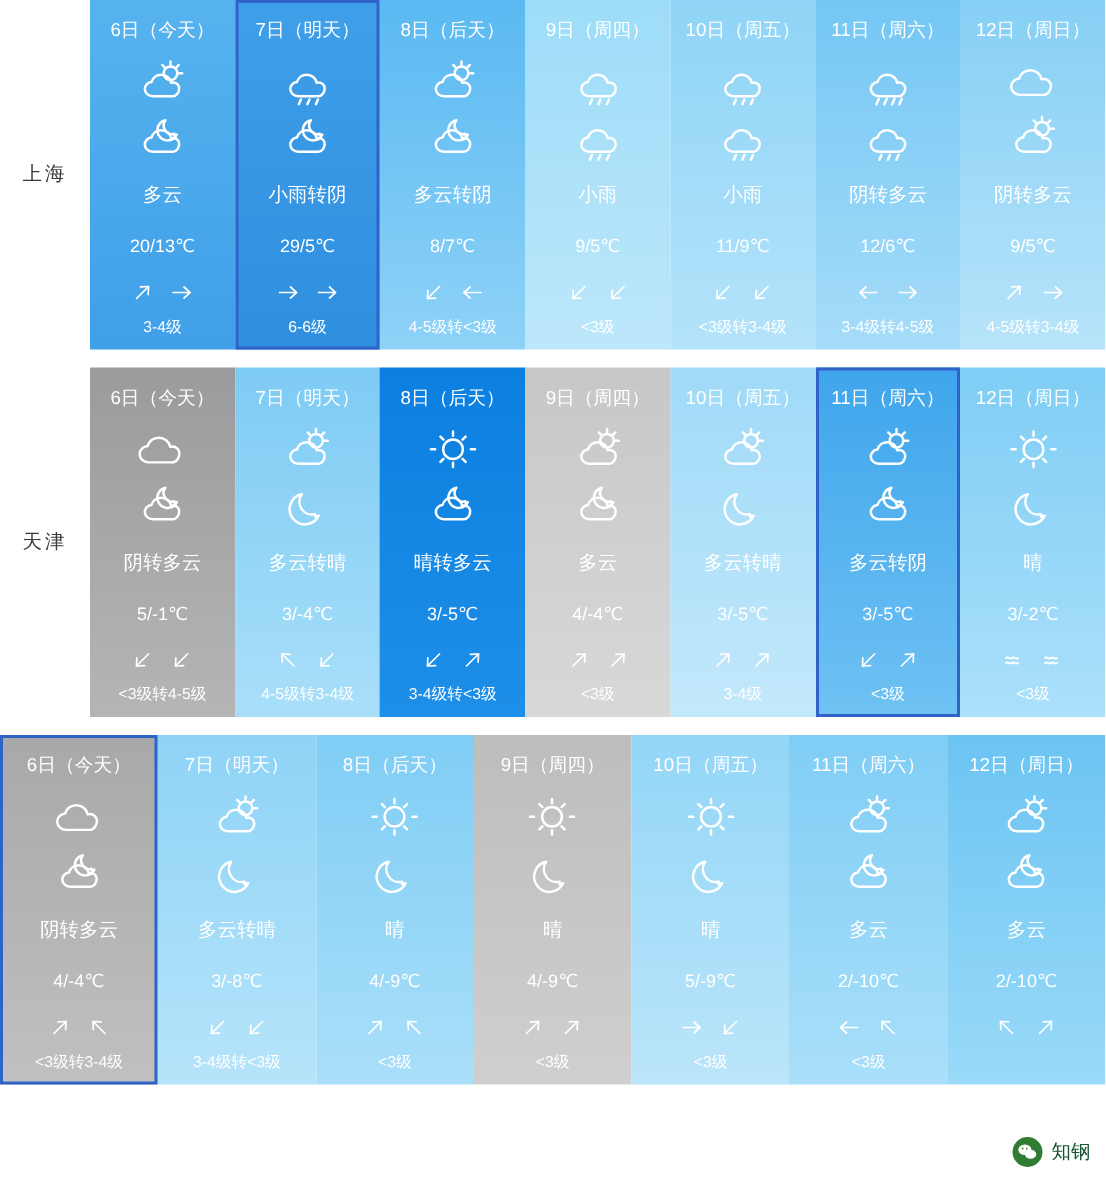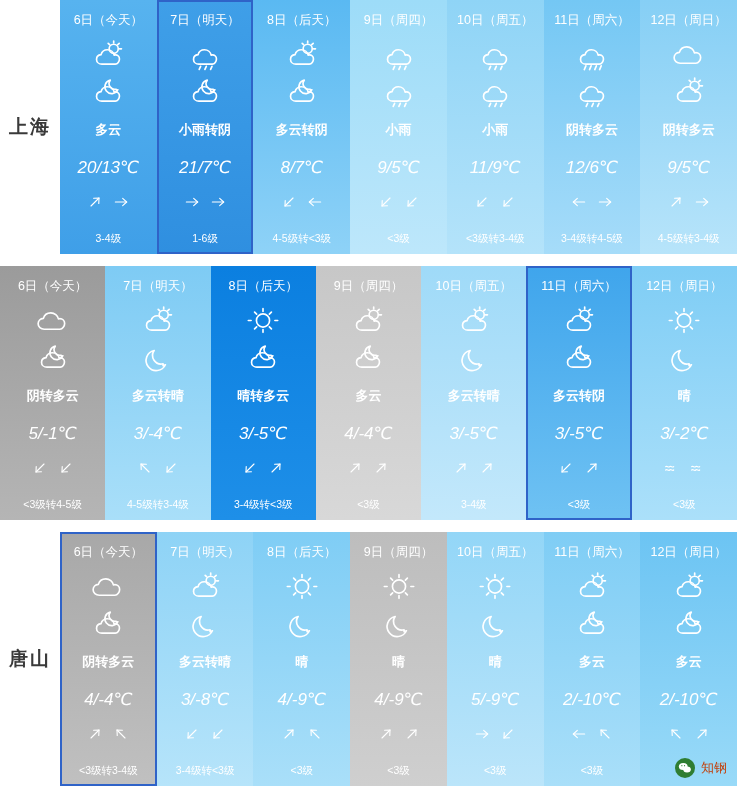--- a/index.html
+++ b/index.html
@@ -1,41 +1,41 @@
 <!DOCTYPE html>
 <html><head>
 <meta charset="utf-8">
 <style>
   html,body{margin:0;padding:0;background:#ffffff;}
   body{width:737px;height:788px;font-family:"Liberation Sans","DejaVu Sans",sans-serif;color:#fff;}
   .page{position:relative;width:737px;height:788px;overflow:hidden;background:#fff;}
 
   .city-block{display:flex;align-items:stretch;margin:0;}
-  .city-label{width:60px;min-width:60px;display:flex;align-items:center;justify-content:center;color:#3a3a3a;font-size:19px;letter-spacing:2px;line-height:1.25;text-align:left;font-weight:bold;}
+  .city-label{width:60px;min-width:60px;display:flex;align-items:center;justify-content:center;color:#3a3a3a;font-size:13px;letter-spacing:2px;line-height:1.25;text-align:left;}
   .city-label span{display:block;writing-mode:horizontal-tb;}
   .cols{display:flex;flex:1;}
   .col{flex:1;display:flex;flex-direction:column;align-items:center;padding:8px 0 8px;box-sizing:border-box;position:relative;}
 
   .date{font-size:12.5px;margin:4px 0 6px;white-space:nowrap;}
   .icons{display:flex;flex-direction:column;align-items:center;gap:2px;margin:2px 0 4px;}
   .icons svg{display:block;}
-  .cond{font-size:13px;margin:8px 0 2px;white-space:nowrap;font-weight:bold;}
-  .temp{font-size:17px;margin:16px 0 2px;white-space:nowrap;font-style:italic;}
+  .cond{font-size:13px;margin:8px 0 2px;white-space:nowrap;}
+  .temp{font-size:12px;margin:16px 0 2px;white-space:nowrap;}
   .arrows{display:flex;align-items:center;justify-content:center;gap:10px;height:20px;margin-top:12px;}
   .arrows svg{display:block;}
-  .wind{font-size:10.5px;margin-top:20px;white-space:nowrap;}
+  .wind{font-size:10.5px;margin-top:6px;white-space:nowrap;}
 
   .sel{outline:2px solid #2f63c8;outline-offset:-2px;z-index:3;}
 
   .gap{height:12px;background:#fff;}
 
   .wm{position:absolute;right:10px;bottom:10px;display:flex;align-items:center;gap:6px;z-index:9;}
   .wm .dot{width:20px;height:20px;border-radius:50%;background:#2f7d32;display:flex;align-items:center;justify-content:center;}
   .wm .dot svg{display:block;}
-  .wm .wmtxt{color:#c2410c;font-size:13px;}
+  .wm .wmtxt{color:#14532d;font-size:13px;}
 </style>
 </head>
 <body>
 
 <div class="page">
 
   <div id="blocks">
       <div class="city-block">
         <div class="city-label">
           <span>上海</span>
@@ -86,36 +86,36 @@
                 </svg>
               </span>
               <span>
                 <svg width="42" height="35" viewBox="0 0 48 40" fill="none" stroke="#ffffff" stroke-width="1.9" stroke-linecap="round" stroke-linejoin="round">
                   <path d="M33.4 17.4A6.6 6.6 0 0 1 26.6 7a7.8 7.8 0 1 0 8.7 11c-.6.4-1.2.5-1.9.4z"></path>
                   <path d="M17 31c-3.4 0-6.1-2.4-6.1-5.4 0-2.8 2.2-5.1 5.1-5.4.9-3.2 3.9-5.6 7.4-5.6 3.8 0 7 2.6 7.6 6.1.4-.1.9-.2 1.4-.2 2.6 0 4.7 2.1 4.7 4.7S35 31 32.4 31H17z"></path>
                 </svg>
               </span>
             </div>
             <div class="cond">小雨转阴</div>
-            <div class="temp">21/7℃</div>
+            <div class="temp">29/5℃</div>
             <div class="arrows">
               <span>
                 <svg width="16" height="18" viewBox="0 0 24 24" fill="none" stroke="#fff" stroke-width="1.7" stroke-linecap="round" stroke-linejoin="round" style="transform:rotate(90deg)">
                   <path d="M12 3.5v17"></path>
                   <path d="M6.5 9.5L12 3.5l5.5 6"></path>
                 </svg>
               </span>
               <span>
                 <svg width="16" height="18" viewBox="0 0 24 24" fill="none" stroke="#fff" stroke-width="1.7" stroke-linecap="round" stroke-linejoin="round" style="transform:rotate(90deg)">
                   <path d="M12 3.5v17"></path>
                   <path d="M6.5 9.5L12 3.5l5.5 6"></path>
                 </svg>
               </span>
             </div>
-            <div class="wind">1-6级</div>
+            <div class="wind">6-6级</div>
           </div>
           <div class="col" style="background: linear-gradient(rgb(90, 185, 242) 0%, rgb(142, 210, 247) 100%);">
             <div class="date">8日（后天）</div>
             <div class="icons">
               <span>
                 <svg width="42" height="35" viewBox="0 0 48 40" fill="none" stroke="#ffffff" stroke-width="1.9" stroke-linecap="round" stroke-linejoin="round">
                   <circle cx="30.5" cy="13.5" r="5.2"></circle>
                   <path d="M30.5 4.6v2.3M39.4 13.5h-2.3M36.8 7.2l-1.6 1.6M24.2 7.2l1.6 1.6"></path>
                   <path d="M17 31c-3.4 0-6.1-2.4-6.1-5.4 0-2.8 2.2-5.1 5.1-5.4.9-3.2 3.9-5.6 7.4-5.6 3.8 0 7 2.6 7.6 6.1.4-.1.9-.2 1.4-.2 2.6 0 4.7 2.1 4.7 4.7S35 31 32.4 31H17z"></path>
                 </svg>
@@ -273,271 +273,271 @@
                 </svg>
               </span>
               <span>
                 <svg width="16" height="18" viewBox="0 0 24 24" fill="none" stroke="#fff" stroke-width="1.7" stroke-linecap="round" stroke-linejoin="round" style="transform:rotate(90deg)">
                   <path d="M12 3.5v17"></path>
                   <path d="M6.5 9.5L12 3.5l5.5 6"></path>
                 </svg>
               </span>
             </div>
             <div class="wind">4-5级转3-4级</div>
-          </div>
-        </div>
-      </div>
-      <div class="gap"></div>
-      <div class="city-block">
-        <div class="cols">
-          <div class="col" style="background: linear-gradient(rgb(155, 155, 155) 0%, rgb(181, 181, 181) 100%);">
-            <div class="date">6日（今天）</div>
-            <div class="icons">
-              <span>
-                <svg width="42" height="35" viewBox="0 0 48 40" fill="none" stroke="#ffffff" stroke-width="1.9" stroke-linecap="round" stroke-linejoin="round">
-                  <path d="M14 30c-4 0-7-2.7-7-6.2 0-3.2 2.6-5.9 6-6.2 1-3.7 4.4-6.4 8.5-6.4 4.3 0 8 3 8.7 7 .5-.2 1.1-.3 1.7-.3 3 0 5.4 2.4 5.4 5.4S34.9 30 31.9 30H14z"></path>
-                </svg>
-              </span>
-              <span>
-                <svg width="42" height="35" viewBox="0 0 48 40" fill="none" stroke="#ffffff" stroke-width="1.9" stroke-linecap="round" stroke-linejoin="round">
-                  <path d="M33.4 17.4A6.6 6.6 0 0 1 26.6 7a7.8 7.8 0 1 0 8.7 11c-.6.4-1.2.5-1.9.4z"></path>
-                  <path d="M17 31c-3.4 0-6.1-2.4-6.1-5.4 0-2.8 2.2-5.1 5.1-5.4.9-3.2 3.9-5.6 7.4-5.6 3.8 0 7 2.6 7.6 6.1.4-.1.9-.2 1.4-.2 2.6 0 4.7 2.1 4.7 4.7S35 31 32.4 31H17z"></path>
-                </svg>
-              </span>
-            </div>
-            <div class="cond">阴转多云</div>
-            <div class="temp">5/-1℃</div>
-            <div class="arrows">
-              <span>
-                <svg width="16" height="18" viewBox="0 0 24 24" fill="none" stroke="#fff" stroke-width="1.7" stroke-linecap="round" stroke-linejoin="round" style="transform:rotate(225deg)">
-                  <path d="M12 3.5v17"></path>
-                  <path d="M6.5 9.5L12 3.5l5.5 6"></path>
-                </svg>
-              </span>
-              <span>
-                <svg width="16" height="18" viewBox="0 0 24 24" fill="none" stroke="#fff" stroke-width="1.7" stroke-linecap="round" stroke-linejoin="round" style="transform:rotate(225deg)">
-                  <path d="M12 3.5v17"></path>
-                  <path d="M6.5 9.5L12 3.5l5.5 6"></path>
-                </svg>
-              </span>
-            </div>
-            <div class="wind">&lt;3级转4-5级</div>
-          </div>
-          <div class="col" style="background: linear-gradient(rgb(126, 203, 244) 0%, rgb(169, 223, 249) 100%);">
-            <div class="date">7日（明天）</div>
-            <div class="icons">
-              <span>
-                <svg width="42" height="35" viewBox="0 0 48 40" fill="none" stroke="#ffffff" stroke-width="1.9" stroke-linecap="round" stroke-linejoin="round">
-                  <circle cx="30.5" cy="13.5" r="5.2"></circle>
-                  <path d="M30.5 4.6v2.3M39.4 13.5h-2.3M36.8 7.2l-1.6 1.6M24.2 7.2l1.6 1.6"></path>
-                  <path d="M17 31c-3.4 0-6.1-2.4-6.1-5.4 0-2.8 2.2-5.1 5.1-5.4.9-3.2 3.9-5.6 7.4-5.6 3.8 0 7 2.6 7.6 6.1.4-.1.9-.2 1.4-.2 2.6 0 4.7 2.1 4.7 4.7S35 31 32.4 31H17z"></path>
-                </svg>
-              </span>
-              <span>
-                <svg width="42" height="35" viewBox="0 0 48 40" fill="none" stroke="#ffffff" stroke-width="1.9" stroke-linecap="round" stroke-linejoin="round">
-                  <path d="M29.8 27.2A9.8 9.8 0 0 1 19.6 12a11.6 11.6 0 1 0 12.9 16.3c-.9.6-1.8.8-2.7.9z"></path>
-                </svg>
-              </span>
-            </div>
-            <div class="cond">多云转晴</div>
-            <div class="temp">3/-4℃</div>
-            <div class="arrows">
-              <span>
-                <svg width="16" height="18" viewBox="0 0 24 24" fill="none" stroke="#fff" stroke-width="1.7" stroke-linecap="round" stroke-linejoin="round" style="transform:rotate(315deg)">
-                  <path d="M12 3.5v17"></path>
-                  <path d="M6.5 9.5L12 3.5l5.5 6"></path>
-                </svg>
-              </span>
-              <span>
-                <svg width="16" height="18" viewBox="0 0 24 24" fill="none" stroke="#fff" stroke-width="1.7" stroke-linecap="round" stroke-linejoin="round" style="transform:rotate(225deg)">
-                  <path d="M12 3.5v17"></path>
-                  <path d="M6.5 9.5L12 3.5l5.5 6"></path>
-                </svg>
-              </span>
-            </div>
-            <div class="wind">4-5级转3-4级</div>
-          </div>
-          <div class="col" style="background: linear-gradient(rgb(11, 127, 224) 0%, rgb(30, 143, 232) 100%);">
-            <div class="date">8日（后天）</div>
-            <div class="icons">
-              <span>
-                <svg width="42" height="35" viewBox="0 0 48 40" fill="none" stroke="#ffffff" stroke-width="1.9" stroke-linecap="round" stroke-linejoin="round">
-                  <circle cx="24" cy="20" r="7.5"></circle>
-                  <path d="M24 6.5v3.2M24 30.3v3.2M10.4 20H7.2M40.8 20h-3.2M14.4 10.4l2.3 2.3M31.3 27.3l2.3 2.3M33.6 10.4l-2.3 2.3M16.7 27.3l-2.3 2.3"></path>
-                </svg>
-              </span>
-              <span>
-                <svg width="42" height="35" viewBox="0 0 48 40" fill="none" stroke="#ffffff" stroke-width="1.9" stroke-linecap="round" stroke-linejoin="round">
-                  <path d="M33.4 17.4A6.6 6.6 0 0 1 26.6 7a7.8 7.8 0 1 0 8.7 11c-.6.4-1.2.5-1.9.4z"></path>
-                  <path d="M17 31c-3.4 0-6.1-2.4-6.1-5.4 0-2.8 2.2-5.1 5.1-5.4.9-3.2 3.9-5.6 7.4-5.6 3.8 0 7 2.6 7.6 6.1.4-.1.9-.2 1.4-.2 2.6 0 4.7 2.1 4.7 4.7S35 31 32.4 31H17z"></path>
-                </svg>
-              </span>
-            </div>
-            <div class="cond">晴转多云</div>
-            <div class="temp">3/-5℃</div>
-            <div class="arrows">
-              <span>
-                <svg width="16" height="18" viewBox="0 0 24 24" fill="none" stroke="#fff" stroke-width="1.7" stroke-linecap="round" stroke-linejoin="round" style="transform:rotate(225deg)">
-                  <path d="M12 3.5v17"></path>
-                  <path d="M6.5 9.5L12 3.5l5.5 6"></path>
-                </svg>
-              </span>
-              <span>
-                <svg width="16" height="18" viewBox="0 0 24 24" fill="none" stroke="#fff" stroke-width="1.7" stroke-linecap="round" stroke-linejoin="round" style="transform:rotate(45deg)">
-                  <path d="M12 3.5v17"></path>
-                  <path d="M6.5 9.5L12 3.5l5.5 6"></path>
-                </svg>
-              </span>
-            </div>
-            <div class="wind">3-4级转&lt;3级</div>
-          </div>
-          <div class="col" style="background: linear-gradient(rgb(199, 199, 199) 0%, rgb(216, 216, 216) 100%);">
-            <div class="date">9日（周四）</div>
-            <div class="icons">
-              <span>
-                <svg width="42" height="35" viewBox="0 0 48 40" fill="none" stroke="#ffffff" stroke-width="1.9" stroke-linecap="round" stroke-linejoin="round">
-                  <circle cx="30.5" cy="13.5" r="5.2"></circle>
-                  <path d="M30.5 4.6v2.3M39.4 13.5h-2.3M36.8 7.2l-1.6 1.6M24.2 7.2l1.6 1.6"></path>
-                  <path d="M17 31c-3.4 0-6.1-2.4-6.1-5.4 0-2.8 2.2-5.1 5.1-5.4.9-3.2 3.9-5.6 7.4-5.6 3.8 0 7 2.6 7.6 6.1.4-.1.9-.2 1.4-.2 2.6 0 4.7 2.1 4.7 4.7S35 31 32.4 31H17z"></path>
-                </svg>
-              </span>
-              <span>
-                <svg width="42" height="35" viewBox="0 0 48 40" fill="none" stroke="#ffffff" stroke-width="1.9" stroke-linecap="round" stroke-linejoin="round">
-                  <path d="M33.4 17.4A6.6 6.6 0 0 1 26.6 7a7.8 7.8 0 1 0 8.7 11c-.6.4-1.2.5-1.9.4z"></path>
-                  <path d="M17 31c-3.4 0-6.1-2.4-6.1-5.4 0-2.8 2.2-5.1 5.1-5.4.9-3.2 3.9-5.6 7.4-5.6 3.8 0 7 2.6 7.6 6.1.4-.1.9-.2 1.4-.2 2.6 0 4.7 2.1 4.7 4.7S35 31 32.4 31H17z"></path>
-                </svg>
-              </span>
-            </div>
-            <div class="cond">多云</div>
-            <div class="temp">4/-4℃</div>
-            <div class="arrows">
-              <span>
-                <svg width="16" height="18" viewBox="0 0 24 24" fill="none" stroke="#fff" stroke-width="1.7" stroke-linecap="round" stroke-linejoin="round" style="transform:rotate(45deg)">
-                  <path d="M12 3.5v17"></path>
-                  <path d="M6.5 9.5L12 3.5l5.5 6"></path>
-                </svg>
-              </span>
-              <span>
-                <svg width="16" height="18" viewBox="0 0 24 24" fill="none" stroke="#fff" stroke-width="1.7" stroke-linecap="round" stroke-linejoin="round" style="transform:rotate(45deg)">
-                  <path d="M12 3.5v17"></path>
-                  <path d="M6.5 9.5L12 3.5l5.5 6"></path>
-                </svg>
-              </span>
-            </div>
-            <div class="wind">&lt;3级</div>
-          </div>
-          <div class="col" style="background: linear-gradient(rgb(159, 218, 248) 0%, rgb(195, 232, 251) 100%);">
-            <div class="date">10日（周五）</div>
-            <div class="icons">
-              <span>
-                <svg width="42" height="35" viewBox="0 0 48 40" fill="none" stroke="#ffffff" stroke-width="1.9" stroke-linecap="round" stroke-linejoin="round">
-                  <circle cx="30.5" cy="13.5" r="5.2"></circle>
-                  <path d="M30.5 4.6v2.3M39.4 13.5h-2.3M36.8 7.2l-1.6 1.6M24.2 7.2l1.6 1.6"></path>
-                  <path d="M17 31c-3.4 0-6.1-2.4-6.1-5.4 0-2.8 2.2-5.1 5.1-5.4.9-3.2 3.9-5.6 7.4-5.6 3.8 0 7 2.6 7.6 6.1.4-.1.9-.2 1.4-.2 2.6 0 4.7 2.1 4.7 4.7S35 31 32.4 31H17z"></path>
-                </svg>
-              </span>
-              <span>
-                <svg width="42" height="35" viewBox="0 0 48 40" fill="none" stroke="#ffffff" stroke-width="1.9" stroke-linecap="round" stroke-linejoin="round">
-                  <path d="M29.8 27.2A9.8 9.8 0 0 1 19.6 12a11.6 11.6 0 1 0 12.9 16.3c-.9.6-1.8.8-2.7.9z"></path>
-                </svg>
-              </span>
-            </div>
-            <div class="cond">多云转晴</div>
-            <div class="temp">3/-5℃</div>
-            <div class="arrows">
-              <span>
-                <svg width="16" height="18" viewBox="0 0 24 24" fill="none" stroke="#fff" stroke-width="1.7" stroke-linecap="round" stroke-linejoin="round" style="transform:rotate(45deg)">
-                  <path d="M12 3.5v17"></path>
-                  <path d="M6.5 9.5L12 3.5l5.5 6"></path>
-                </svg>
-              </span>
-              <span>
-                <svg width="16" height="18" viewBox="0 0 24 24" fill="none" stroke="#fff" stroke-width="1.7" stroke-linecap="round" stroke-linejoin="round" style="transform:rotate(45deg)">
-                  <path d="M12 3.5v17"></path>
-                  <path d="M6.5 9.5L12 3.5l5.5 6"></path>
-                </svg>
-              </span>
-            </div>
-            <div class="wind">3-4级</div>
-          </div>
-          <div class="col sel" style="background: linear-gradient(rgb(63, 165, 236) 0%, rgb(111, 194, 243) 100%);">
-            <div class="date">11日（周六）</div>
-            <div class="icons">
-              <span>
-                <svg width="42" height="35" viewBox="0 0 48 40" fill="none" stroke="#ffffff" stroke-width="1.9" stroke-linecap="round" stroke-linejoin="round">
-                  <circle cx="30.5" cy="13.5" r="5.2"></circle>
-                  <path d="M30.5 4.6v2.3M39.4 13.5h-2.3M36.8 7.2l-1.6 1.6M24.2 7.2l1.6 1.6"></path>
-                  <path d="M17 31c-3.4 0-6.1-2.4-6.1-5.4 0-2.8 2.2-5.1 5.1-5.4.9-3.2 3.9-5.6 7.4-5.6 3.8 0 7 2.6 7.6 6.1.4-.1.9-.2 1.4-.2 2.6 0 4.7 2.1 4.7 4.7S35 31 32.4 31H17z"></path>
-                </svg>
-              </span>
-              <span>
-                <svg width="42" height="35" viewBox="0 0 48 40" fill="none" stroke="#ffffff" stroke-width="1.9" stroke-linecap="round" stroke-linejoin="round">
-                  <path d="M33.4 17.4A6.6 6.6 0 0 1 26.6 7a7.8 7.8 0 1 0 8.7 11c-.6.4-1.2.5-1.9.4z"></path>
-                  <path d="M17 31c-3.4 0-6.1-2.4-6.1-5.4 0-2.8 2.2-5.1 5.1-5.4.9-3.2 3.9-5.6 7.4-5.6 3.8 0 7 2.6 7.6 6.1.4-.1.9-.2 1.4-.2 2.6 0 4.7 2.1 4.7 4.7S35 31 32.4 31H17z"></path>
-                </svg>
-              </span>
-            </div>
-            <div class="cond">多云转阴</div>
-            <div class="temp">3/-5℃</div>
-            <div class="arrows">
-              <span>
-                <svg width="16" height="18" viewBox="0 0 24 24" fill="none" stroke="#fff" stroke-width="1.7" stroke-linecap="round" stroke-linejoin="round" style="transform:rotate(225deg)">
-                  <path d="M12 3.5v17"></path>
-                  <path d="M6.5 9.5L12 3.5l5.5 6"></path>
-                </svg>
-              </span>
-              <span>
-                <svg width="16" height="18" viewBox="0 0 24 24" fill="none" stroke="#fff" stroke-width="1.7" stroke-linecap="round" stroke-linejoin="round" style="transform:rotate(45deg)">
-                  <path d="M12 3.5v17"></path>
-                  <path d="M6.5 9.5L12 3.5l5.5 6"></path>
-                </svg>
-              </span>
-            </div>
-            <div class="wind">&lt;3级</div>
-          </div>
-          <div class="col" style="background: linear-gradient(rgb(127, 205, 245) 0%, rgb(171, 224, 250) 100%);">
-            <div class="date">12日（周日）</div>
-            <div class="icons">
-              <span>
-                <svg width="42" height="35" viewBox="0 0 48 40" fill="none" stroke="#ffffff" stroke-width="1.9" stroke-linecap="round" stroke-linejoin="round">
-                  <circle cx="24" cy="20" r="7.5"></circle>
-                  <path d="M24 6.5v3.2M24 30.3v3.2M10.4 20H7.2M40.8 20h-3.2M14.4 10.4l2.3 2.3M31.3 27.3l2.3 2.3M33.6 10.4l-2.3 2.3M16.7 27.3l-2.3 2.3"></path>
-                </svg>
-              </span>
-              <span>
-                <svg width="42" height="35" viewBox="0 0 48 40" fill="none" stroke="#ffffff" stroke-width="1.9" stroke-linecap="round" stroke-linejoin="round">
-                  <path d="M29.8 27.2A9.8 9.8 0 0 1 19.6 12a11.6 11.6 0 1 0 12.9 16.3c-.9.6-1.8.8-2.7.9z"></path>
-                </svg>
-              </span>
-            </div>
-            <div class="cond">晴</div>
-            <div class="temp">3/-2℃</div>
-            <div class="arrows">
-              <span>
-                <svg width="16" height="16" viewBox="0 0 24 24" fill="none" stroke="#fff" stroke-width="1.8" stroke-linecap="round">
-                  <path d="M4 10c2-2 4 2 6 0s4 2 6 0"></path>
-                  <path d="M4 15c2-2 4 2 6 0s4 2 6 0"></path>
-                </svg>
-              </span>
-              <span>
-                <svg width="16" height="16" viewBox="0 0 24 24" fill="none" stroke="#fff" stroke-width="1.8" stroke-linecap="round">
-                  <path d="M4 10c2-2 4 2 6 0s4 2 6 0"></path>
-                  <path d="M4 15c2-2 4 2 6 0s4 2 6 0"></path>
-                </svg>
-              </span>
-            </div>
-            <div class="wind">&lt;3级</div>
           </div>
         </div>
       </div>
       <div class="gap"></div>
       <div class="city-block">
         <div class="city-label">
-          <span>唐山</span>
+          <span>天津</span>
         </div>
+        <div class="cols">
+          <div class="col" style="background: linear-gradient(rgb(155, 155, 155) 0%, rgb(181, 181, 181) 100%);">
+            <div class="date">6日（今天）</div>
+            <div class="icons">
+              <span>
+                <svg width="42" height="35" viewBox="0 0 48 40" fill="none" stroke="#ffffff" stroke-width="1.9" stroke-linecap="round" stroke-linejoin="round">
+                  <path d="M14 30c-4 0-7-2.7-7-6.2 0-3.2 2.6-5.9 6-6.2 1-3.7 4.4-6.4 8.5-6.4 4.3 0 8 3 8.7 7 .5-.2 1.1-.3 1.7-.3 3 0 5.4 2.4 5.4 5.4S34.9 30 31.9 30H14z"></path>
+                </svg>
+              </span>
+              <span>
+                <svg width="42" height="35" viewBox="0 0 48 40" fill="none" stroke="#ffffff" stroke-width="1.9" stroke-linecap="round" stroke-linejoin="round">
+                  <path d="M33.4 17.4A6.6 6.6 0 0 1 26.6 7a7.8 7.8 0 1 0 8.7 11c-.6.4-1.2.5-1.9.4z"></path>
+                  <path d="M17 31c-3.4 0-6.1-2.4-6.1-5.4 0-2.8 2.2-5.1 5.1-5.4.9-3.2 3.9-5.6 7.4-5.6 3.8 0 7 2.6 7.6 6.1.4-.1.9-.2 1.4-.2 2.6 0 4.7 2.1 4.7 4.7S35 31 32.4 31H17z"></path>
+                </svg>
+              </span>
+            </div>
+            <div class="cond">阴转多云</div>
+            <div class="temp">5/-1℃</div>
+            <div class="arrows">
+              <span>
+                <svg width="16" height="18" viewBox="0 0 24 24" fill="none" stroke="#fff" stroke-width="1.7" stroke-linecap="round" stroke-linejoin="round" style="transform:rotate(225deg)">
+                  <path d="M12 3.5v17"></path>
+                  <path d="M6.5 9.5L12 3.5l5.5 6"></path>
+                </svg>
+              </span>
+              <span>
+                <svg width="16" height="18" viewBox="0 0 24 24" fill="none" stroke="#fff" stroke-width="1.7" stroke-linecap="round" stroke-linejoin="round" style="transform:rotate(225deg)">
+                  <path d="M12 3.5v17"></path>
+                  <path d="M6.5 9.5L12 3.5l5.5 6"></path>
+                </svg>
+              </span>
+            </div>
+            <div class="wind">&lt;3级转4-5级</div>
+          </div>
+          <div class="col" style="background: linear-gradient(rgb(126, 203, 244) 0%, rgb(169, 223, 249) 100%);">
+            <div class="date">7日（明天）</div>
+            <div class="icons">
+              <span>
+                <svg width="42" height="35" viewBox="0 0 48 40" fill="none" stroke="#ffffff" stroke-width="1.9" stroke-linecap="round" stroke-linejoin="round">
+                  <circle cx="30.5" cy="13.5" r="5.2"></circle>
+                  <path d="M30.5 4.6v2.3M39.4 13.5h-2.3M36.8 7.2l-1.6 1.6M24.2 7.2l1.6 1.6"></path>
+                  <path d="M17 31c-3.4 0-6.1-2.4-6.1-5.4 0-2.8 2.2-5.1 5.1-5.4.9-3.2 3.9-5.6 7.4-5.6 3.8 0 7 2.6 7.6 6.1.4-.1.9-.2 1.4-.2 2.6 0 4.7 2.1 4.7 4.7S35 31 32.4 31H17z"></path>
+                </svg>
+              </span>
+              <span>
+                <svg width="42" height="35" viewBox="0 0 48 40" fill="none" stroke="#ffffff" stroke-width="1.9" stroke-linecap="round" stroke-linejoin="round">
+                  <path d="M29.8 27.2A9.8 9.8 0 0 1 19.6 12a11.6 11.6 0 1 0 12.9 16.3c-.9.6-1.8.8-2.7.9z"></path>
+                </svg>
+              </span>
+            </div>
+            <div class="cond">多云转晴</div>
+            <div class="temp">3/-4℃</div>
+            <div class="arrows">
+              <span>
+                <svg width="16" height="18" viewBox="0 0 24 24" fill="none" stroke="#fff" stroke-width="1.7" stroke-linecap="round" stroke-linejoin="round" style="transform:rotate(315deg)">
+                  <path d="M12 3.5v17"></path>
+                  <path d="M6.5 9.5L12 3.5l5.5 6"></path>
+                </svg>
+              </span>
+              <span>
+                <svg width="16" height="18" viewBox="0 0 24 24" fill="none" stroke="#fff" stroke-width="1.7" stroke-linecap="round" stroke-linejoin="round" style="transform:rotate(225deg)">
+                  <path d="M12 3.5v17"></path>
+                  <path d="M6.5 9.5L12 3.5l5.5 6"></path>
+                </svg>
+              </span>
+            </div>
+            <div class="wind">4-5级转3-4级</div>
+          </div>
+          <div class="col" style="background: linear-gradient(rgb(11, 127, 224) 0%, rgb(30, 143, 232) 100%);">
+            <div class="date">8日（后天）</div>
+            <div class="icons">
+              <span>
+                <svg width="42" height="35" viewBox="0 0 48 40" fill="none" stroke="#ffffff" stroke-width="1.9" stroke-linecap="round" stroke-linejoin="round">
+                  <circle cx="24" cy="20" r="7.5"></circle>
+                  <path d="M24 6.5v3.2M24 30.3v3.2M10.4 20H7.2M40.8 20h-3.2M14.4 10.4l2.3 2.3M31.3 27.3l2.3 2.3M33.6 10.4l-2.3 2.3M16.7 27.3l-2.3 2.3"></path>
+                </svg>
+              </span>
+              <span>
+                <svg width="42" height="35" viewBox="0 0 48 40" fill="none" stroke="#ffffff" stroke-width="1.9" stroke-linecap="round" stroke-linejoin="round">
+                  <path d="M33.4 17.4A6.6 6.6 0 0 1 26.6 7a7.8 7.8 0 1 0 8.7 11c-.6.4-1.2.5-1.9.4z"></path>
+                  <path d="M17 31c-3.4 0-6.1-2.4-6.1-5.4 0-2.8 2.2-5.1 5.1-5.4.9-3.2 3.9-5.6 7.4-5.6 3.8 0 7 2.6 7.6 6.1.4-.1.9-.2 1.4-.2 2.6 0 4.7 2.1 4.7 4.7S35 31 32.4 31H17z"></path>
+                </svg>
+              </span>
+            </div>
+            <div class="cond">晴转多云</div>
+            <div class="temp">3/-5℃</div>
+            <div class="arrows">
+              <span>
+                <svg width="16" height="18" viewBox="0 0 24 24" fill="none" stroke="#fff" stroke-width="1.7" stroke-linecap="round" stroke-linejoin="round" style="transform:rotate(225deg)">
+                  <path d="M12 3.5v17"></path>
+                  <path d="M6.5 9.5L12 3.5l5.5 6"></path>
+                </svg>
+              </span>
+              <span>
+                <svg width="16" height="18" viewBox="0 0 24 24" fill="none" stroke="#fff" stroke-width="1.7" stroke-linecap="round" stroke-linejoin="round" style="transform:rotate(45deg)">
+                  <path d="M12 3.5v17"></path>
+                  <path d="M6.5 9.5L12 3.5l5.5 6"></path>
+                </svg>
+              </span>
+            </div>
+            <div class="wind">3-4级转&lt;3级</div>
+          </div>
+          <div class="col" style="background: linear-gradient(rgb(199, 199, 199) 0%, rgb(216, 216, 216) 100%);">
+            <div class="date">9日（周四）</div>
+            <div class="icons">
+              <span>
+                <svg width="42" height="35" viewBox="0 0 48 40" fill="none" stroke="#ffffff" stroke-width="1.9" stroke-linecap="round" stroke-linejoin="round">
+                  <circle cx="30.5" cy="13.5" r="5.2"></circle>
+                  <path d="M30.5 4.6v2.3M39.4 13.5h-2.3M36.8 7.2l-1.6 1.6M24.2 7.2l1.6 1.6"></path>
+                  <path d="M17 31c-3.4 0-6.1-2.4-6.1-5.4 0-2.8 2.2-5.1 5.1-5.4.9-3.2 3.9-5.6 7.4-5.6 3.8 0 7 2.6 7.6 6.1.4-.1.9-.2 1.4-.2 2.6 0 4.7 2.1 4.7 4.7S35 31 32.4 31H17z"></path>
+                </svg>
+              </span>
+              <span>
+                <svg width="42" height="35" viewBox="0 0 48 40" fill="none" stroke="#ffffff" stroke-width="1.9" stroke-linecap="round" stroke-linejoin="round">
+                  <path d="M33.4 17.4A6.6 6.6 0 0 1 26.6 7a7.8 7.8 0 1 0 8.7 11c-.6.4-1.2.5-1.9.4z"></path>
+                  <path d="M17 31c-3.4 0-6.1-2.4-6.1-5.4 0-2.8 2.2-5.1 5.1-5.4.9-3.2 3.9-5.6 7.4-5.6 3.8 0 7 2.6 7.6 6.1.4-.1.9-.2 1.4-.2 2.6 0 4.7 2.1 4.7 4.7S35 31 32.4 31H17z"></path>
+                </svg>
+              </span>
+            </div>
+            <div class="cond">多云</div>
+            <div class="temp">4/-4℃</div>
+            <div class="arrows">
+              <span>
+                <svg width="16" height="18" viewBox="0 0 24 24" fill="none" stroke="#fff" stroke-width="1.7" stroke-linecap="round" stroke-linejoin="round" style="transform:rotate(45deg)">
+                  <path d="M12 3.5v17"></path>
+                  <path d="M6.5 9.5L12 3.5l5.5 6"></path>
+                </svg>
+              </span>
+              <span>
+                <svg width="16" height="18" viewBox="0 0 24 24" fill="none" stroke="#fff" stroke-width="1.7" stroke-linecap="round" stroke-linejoin="round" style="transform:rotate(45deg)">
+                  <path d="M12 3.5v17"></path>
+                  <path d="M6.5 9.5L12 3.5l5.5 6"></path>
+                </svg>
+              </span>
+            </div>
+            <div class="wind">&lt;3级</div>
+          </div>
+          <div class="col" style="background: linear-gradient(rgb(159, 218, 248) 0%, rgb(195, 232, 251) 100%);">
+            <div class="date">10日（周五）</div>
+            <div class="icons">
+              <span>
+                <svg width="42" height="35" viewBox="0 0 48 40" fill="none" stroke="#ffffff" stroke-width="1.9" stroke-linecap="round" stroke-linejoin="round">
+                  <circle cx="30.5" cy="13.5" r="5.2"></circle>
+                  <path d="M30.5 4.6v2.3M39.4 13.5h-2.3M36.8 7.2l-1.6 1.6M24.2 7.2l1.6 1.6"></path>
+                  <path d="M17 31c-3.4 0-6.1-2.4-6.1-5.4 0-2.8 2.2-5.1 5.1-5.4.9-3.2 3.9-5.6 7.4-5.6 3.8 0 7 2.6 7.6 6.1.4-.1.9-.2 1.4-.2 2.6 0 4.7 2.1 4.7 4.7S35 31 32.4 31H17z"></path>
+                </svg>
+              </span>
+              <span>
+                <svg width="42" height="35" viewBox="0 0 48 40" fill="none" stroke="#ffffff" stroke-width="1.9" stroke-linecap="round" stroke-linejoin="round">
+                  <path d="M29.8 27.2A9.8 9.8 0 0 1 19.6 12a11.6 11.6 0 1 0 12.9 16.3c-.9.6-1.8.8-2.7.9z"></path>
+                </svg>
+              </span>
+            </div>
+            <div class="cond">多云转晴</div>
+            <div class="temp">3/-5℃</div>
+            <div class="arrows">
+              <span>
+                <svg width="16" height="18" viewBox="0 0 24 24" fill="none" stroke="#fff" stroke-width="1.7" stroke-linecap="round" stroke-linejoin="round" style="transform:rotate(45deg)">
+                  <path d="M12 3.5v17"></path>
+                  <path d="M6.5 9.5L12 3.5l5.5 6"></path>
+                </svg>
+              </span>
+              <span>
+                <svg width="16" height="18" viewBox="0 0 24 24" fill="none" stroke="#fff" stroke-width="1.7" stroke-linecap="round" stroke-linejoin="round" style="transform:rotate(45deg)">
+                  <path d="M12 3.5v17"></path>
+                  <path d="M6.5 9.5L12 3.5l5.5 6"></path>
+                </svg>
+              </span>
+            </div>
+            <div class="wind">3-4级</div>
+          </div>
+          <div class="col sel" style="background: linear-gradient(rgb(63, 165, 236) 0%, rgb(111, 194, 243) 100%);">
+            <div class="date">11日（周六）</div>
+            <div class="icons">
+              <span>
+                <svg width="42" height="35" viewBox="0 0 48 40" fill="none" stroke="#ffffff" stroke-width="1.9" stroke-linecap="round" stroke-linejoin="round">
+                  <circle cx="30.5" cy="13.5" r="5.2"></circle>
+                  <path d="M30.5 4.6v2.3M39.4 13.5h-2.3M36.8 7.2l-1.6 1.6M24.2 7.2l1.6 1.6"></path>
+                  <path d="M17 31c-3.4 0-6.1-2.4-6.1-5.4 0-2.8 2.2-5.1 5.1-5.4.9-3.2 3.9-5.6 7.4-5.6 3.8 0 7 2.6 7.6 6.1.4-.1.9-.2 1.4-.2 2.6 0 4.7 2.1 4.7 4.7S35 31 32.4 31H17z"></path>
+                </svg>
+              </span>
+              <span>
+                <svg width="42" height="35" viewBox="0 0 48 40" fill="none" stroke="#ffffff" stroke-width="1.9" stroke-linecap="round" stroke-linejoin="round">
+                  <path d="M33.4 17.4A6.6 6.6 0 0 1 26.6 7a7.8 7.8 0 1 0 8.7 11c-.6.4-1.2.5-1.9.4z"></path>
+                  <path d="M17 31c-3.4 0-6.1-2.4-6.1-5.4 0-2.8 2.2-5.1 5.1-5.4.9-3.2 3.9-5.6 7.4-5.6 3.8 0 7 2.6 7.6 6.1.4-.1.9-.2 1.4-.2 2.6 0 4.7 2.1 4.7 4.7S35 31 32.4 31H17z"></path>
+                </svg>
+              </span>
+            </div>
+            <div class="cond">多云转阴</div>
+            <div class="temp">3/-5℃</div>
+            <div class="arrows">
+              <span>
+                <svg width="16" height="18" viewBox="0 0 24 24" fill="none" stroke="#fff" stroke-width="1.7" stroke-linecap="round" stroke-linejoin="round" style="transform:rotate(225deg)">
+                  <path d="M12 3.5v17"></path>
+                  <path d="M6.5 9.5L12 3.5l5.5 6"></path>
+                </svg>
+              </span>
+              <span>
+                <svg width="16" height="18" viewBox="0 0 24 24" fill="none" stroke="#fff" stroke-width="1.7" stroke-linecap="round" stroke-linejoin="round" style="transform:rotate(45deg)">
+                  <path d="M12 3.5v17"></path>
+                  <path d="M6.5 9.5L12 3.5l5.5 6"></path>
+                </svg>
+              </span>
+            </div>
+            <div class="wind">&lt;3级</div>
+          </div>
+          <div class="col" style="background: linear-gradient(rgb(127, 205, 245) 0%, rgb(171, 224, 250) 100%);">
+            <div class="date">12日（周日）</div>
+            <div class="icons">
+              <span>
+                <svg width="42" height="35" viewBox="0 0 48 40" fill="none" stroke="#ffffff" stroke-width="1.9" stroke-linecap="round" stroke-linejoin="round">
+                  <circle cx="24" cy="20" r="7.5"></circle>
+                  <path d="M24 6.5v3.2M24 30.3v3.2M10.4 20H7.2M40.8 20h-3.2M14.4 10.4l2.3 2.3M31.3 27.3l2.3 2.3M33.6 10.4l-2.3 2.3M16.7 27.3l-2.3 2.3"></path>
+                </svg>
+              </span>
+              <span>
+                <svg width="42" height="35" viewBox="0 0 48 40" fill="none" stroke="#ffffff" stroke-width="1.9" stroke-linecap="round" stroke-linejoin="round">
+                  <path d="M29.8 27.2A9.8 9.8 0 0 1 19.6 12a11.6 11.6 0 1 0 12.9 16.3c-.9.6-1.8.8-2.7.9z"></path>
+                </svg>
+              </span>
+            </div>
+            <div class="cond">晴</div>
+            <div class="temp">3/-2℃</div>
+            <div class="arrows">
+              <span>
+                <svg width="16" height="16" viewBox="0 0 24 24" fill="none" stroke="#fff" stroke-width="1.8" stroke-linecap="round">
+                  <path d="M4 10c2-2 4 2 6 0s4 2 6 0"></path>
+                  <path d="M4 15c2-2 4 2 6 0s4 2 6 0"></path>
+                </svg>
+              </span>
+              <span>
+                <svg width="16" height="16" viewBox="0 0 24 24" fill="none" stroke="#fff" stroke-width="1.8" stroke-linecap="round">
+                  <path d="M4 10c2-2 4 2 6 0s4 2 6 0"></path>
+                  <path d="M4 15c2-2 4 2 6 0s4 2 6 0"></path>
+                </svg>
+              </span>
+            </div>
+            <div class="wind">&lt;3级</div>
+          </div>
+        </div>
+      </div>
+      <div class="gap"></div>
+      <div class="city-block">
         <div class="cols">
           <div class="col sel" style="background: linear-gradient(rgb(168, 168, 168) 0%, rgb(192, 192, 192) 100%);">
             <div class="date">6日（今天）</div>
             <div class="icons">
               <span>
                 <svg width="42" height="35" viewBox="0 0 48 40" fill="none" stroke="#ffffff" stroke-width="1.9" stroke-linecap="round" stroke-linejoin="round">
                   <path d="M14 30c-4 0-7-2.7-7-6.2 0-3.2 2.6-5.9 6-6.2 1-3.7 4.4-6.4 8.5-6.4 4.3 0 8 3 8.7 7 .5-.2 1.1-.3 1.7-.3 3 0 5.4 2.4 5.4 5.4S34.9 30 31.9 30H14z"></path>
                 </svg>
               </span>
               <span>

